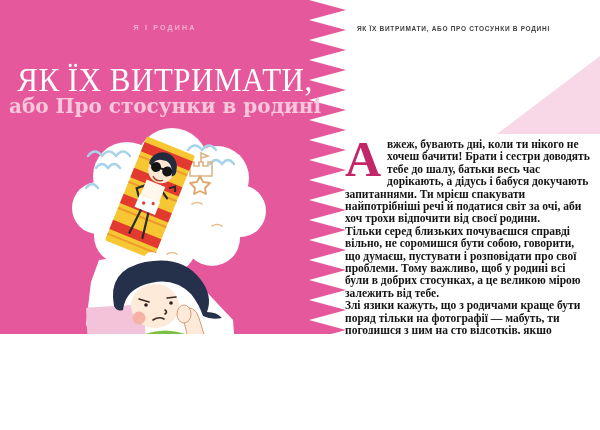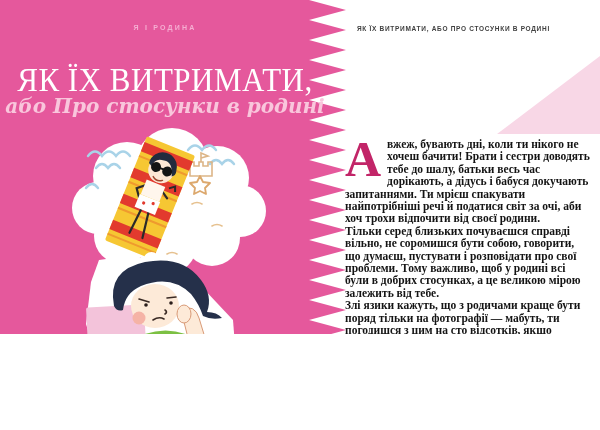--- a/index.html
+++ b/index.html
@@ -7,21 +7,21 @@
          font-family:"Liberation Sans",sans-serif;}
   
   .pink-page{position:absolute;left:0;top:0;width:309px;height:430px;background:#e5589c;}
   .zigzag{position:absolute;left:309px;top:0;width:40px;height:430px;}
   .left-head{position:absolute;left:0;top:24px;width:330px;text-align:center;
              font-size:7px;font-weight:700;letter-spacing:2.2px;color:#f5aed2;}
   .title{position:absolute;left:0;top:60px;width:330px;text-align:center;margin:0;
          font-family:"Liberation Serif",serif;font-weight:400;font-size:31px;
          letter-spacing:.5px;color:#fff;transform:scaleY(1.12);transform-origin:50% 0;}
   .subtitle{position:absolute;left:0;top:94px;width:330px;text-align:center;margin:0;
-            font-family:"DejaVu Serif",serif;font-style:italic;font-weight:700;
+            font-family:"DejaVu Serif",serif;font-weight:700;
             font-size:20px;color:#f9c6dc;}
   .dream-svg{position:absolute;left:72px;top:126px;width:195px;height:150px;}
   .bubble-dot{position:absolute;background:#fff;border-radius:50%;}
   .dot1{left:144px;top:252px;width:15px;height:13px;}
   .dot2{left:161px;top:268px;width:9px;height:8px;}
   .reality-svg{position:absolute;left:83px;top:254px;width:175px;height:145px;}
   .pagenum-tri{position:absolute;font-weight:700;font-size:8px;color:#3c3348;
                display:flex;align-items:center;justify-content:center;}
   .tri10{left:129px;top:389px;width:53px;height:30px;background:#fff;
          clip-path:polygon(0 36%,100% 0,64% 100%);padding-left:4px;box-sizing:border-box;}

